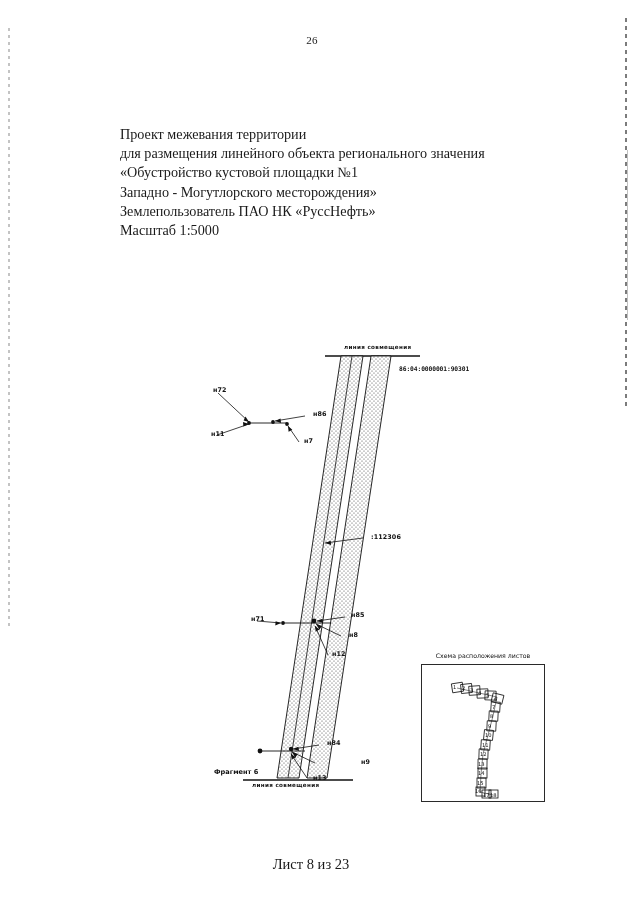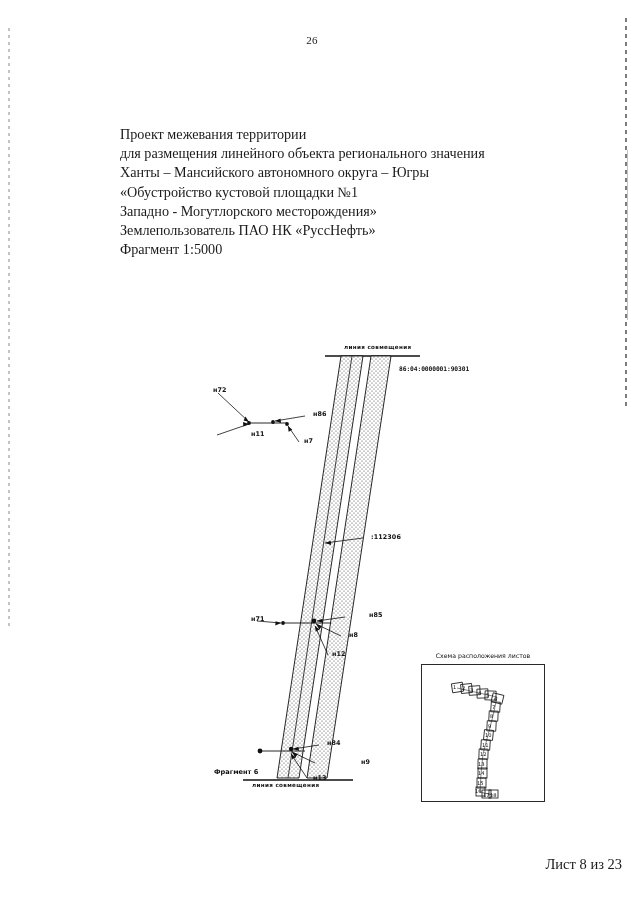--- a/index.html
+++ b/index.html
@@ -65,21 +65,21 @@
     line-height: 19.2px;
     white-space: nowrap;
     margin-top: 17px;
   }
   .title-block div { white-space: nowrap; }
 
   .footer {
     position: absolute;
     left: 0; top: 856px;
     width: 622px;
-    text-align: right;
+    text-align: center;
     font-size: 14.5px;
   }
 
   
   .figure {
     position: absolute;
     left: 195px;
     top: 338px;
     width: 360px;
     height: 480px;
@@ -158,25 +158,24 @@
 
   <div class="scan-edge-left"></div>
   <div class="scan-edge-right"></div>
   <div class="scan-edge-right2"></div>
 
   <div class="page-number">26</div>
 
   <div class="title-block">
     <div>Проект межевания территории</div>
     <div>для размещения линейного объекта регионального значения</div>
-    <div>Ханты – Мансийского автономного округа – Югры</div>
     <div>«Обустройство кустовой площадки №1</div>
     <div>Западно - Могутлорского месторождения»</div>
     <div>Землепользователь ПАО НК «РусcНефть»</div>
-    <div>Фрагмент 1:5000</div>
+    <div>Масштаб 1:5000</div>
   </div>
 
   <div class="figure">
 
     <svg class="map-svg" width="360" height="480" viewBox="0 0 360 480">
       <defs>
         <pattern id="stipple" patternUnits="userSpaceOnUse" width="4" height="4">
           <rect width="4" height="4" fill="#ffffff"></rect>
           <circle cx="1" cy="1" r="0.62" fill="#4a4a4a"></circle>
           <circle cx="3" cy="3" r="0.62" fill="#4a4a4a"></circle>
@@ -246,26 +245,26 @@
     <div class="seam-label" style="left:149px; top:6px;">линия совмещения</div>
     <div class="seam-label" style="left:57px; top:444px;">линия совмещения</div>
 
     <div class="cad-label" style="left:204px; top:27px;">86:04:0000001:90301</div>
 
     <div class="map-label" style="left:168px; top:195px;">:112306</div>
 
     <div class="frag-label" style="left:19px; top:430px;">Фрагмент 6</div>
 
     <div class="map-label" style="left:10px; top:48px;">н72</div>
-    <div class="map-label" style="left:8px;  top:92px;margin-left:40px;">н11</div>
+    <div class="map-label" style="left:8px;  top:92px;">н11</div>
     <div class="map-label" style="left:110px; top:72px;">н86</div>
     <div class="map-label" style="left:101px; top:99px;">н7</div>
 
     <div class="map-label" style="left:48px;  top:277px;">н71</div>
-    <div class="map-label" style="left:166px; top:273px;">н85</div>
+    <div class="map-label" style="left:148px; top:273px;">н85</div>
     <div class="map-label" style="left:146px; top:293px;">н8</div>
     <div class="map-label" style="left:129px; top:312px;text-align:center;">н12</div>
 
     <div class="map-label" style="left:124px; top:401px;">н84</div>
     <div class="map-label" style="left:120px; top:420px;margin-left:38px;">н9</div>
     <div class="map-label" style="left:110px; top:436px;">н13</div>
   </div>
 
   <div class="inset">
     <div class="inset-title">Схема расположения листов</div>

